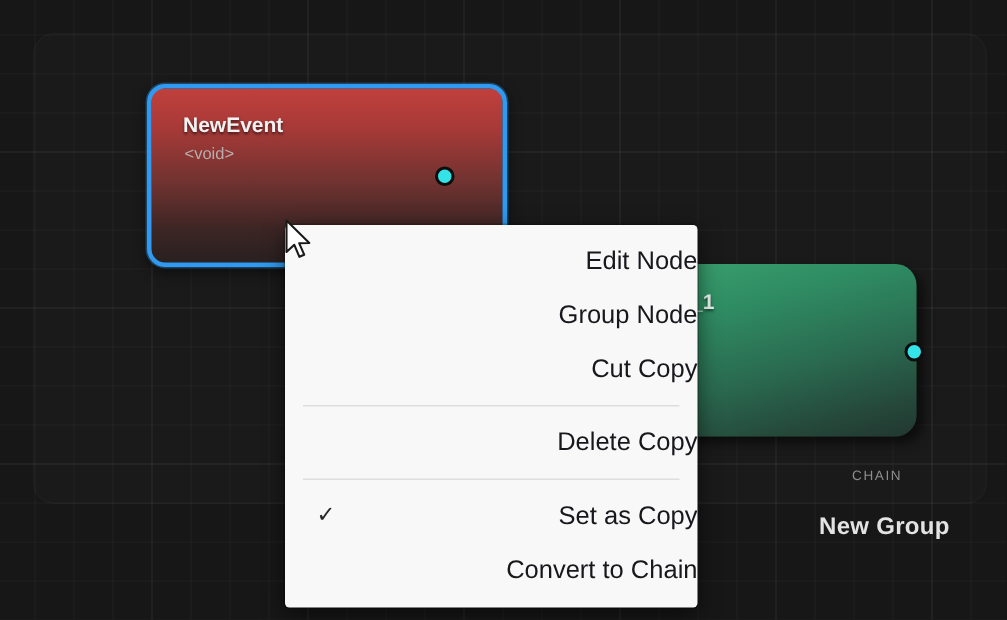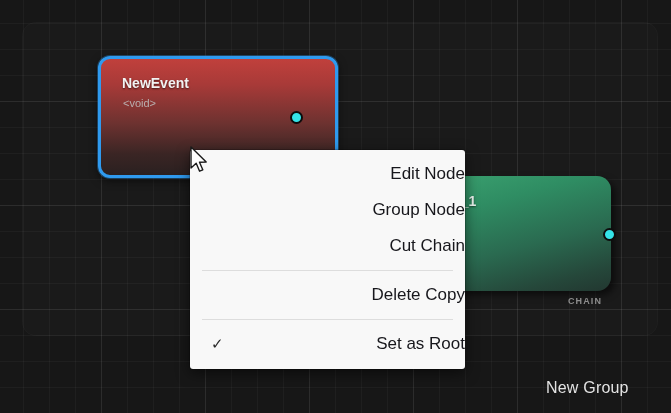--- a/index.html
+++ b/index.html
@@ -24,22 +24,22 @@
 
   
   #group{
     position:absolute;left:22px;top:22px;width:636px;height:314px;
     border-radius:14px;
     background:rgba(255,255,255,.016);
     box-shadow:inset 0 0 0 1px rgba(255,255,255,.025);
   }
   #group-label{
     position:absolute;left:546px;top:343px;
-    font-size:16px;font-weight:normal;color:#e3e3e3;
-    letter-spacing:.2px;white-space:nowrap;margin-top:36px;
+    font-size:16px;font-weight:bold;color:#e3e3e3;
+    letter-spacing:.2px;white-space:nowrap;
   }
 
   
   #edge-layer{position:absolute;left:0;top:0;width:671px;height:413px;pointer-events:none;}
 
   
   .node{position:absolute;border-radius:12px;overflow:visible;}
 
   #node-event{
     left:58px;top:56px;width:240px;height:122px;
@@ -64,22 +64,22 @@
     border-radius:12px 14px 14px 12px;
     background:linear-gradient(165deg,#3aa06f 0%,#2f8d63 25%,#2a6a50 58%,#25473a 85%,#223730 100%);
     box-shadow:4px 4px 7px rgba(0,0,0,.55);
   }
   #node-chain .title{
     position:absolute;left:18px;top:17px;
     font-size:14px;font-weight:bold;color:#eaf3ee;
     text-shadow:0 1px 2px rgba(0,0,0,.5);white-space:nowrap;
   }
   #chain-tag{
-    position:absolute;left:568px;top:296px;
-    font-size:9px;font-weight:bold;letter-spacing:1.1px;color:#8d8d8d;
+    position:absolute;left:568px;top:312px;
+    font-size:9px;font-weight:normal;letter-spacing:1.1px;color:#8d8d8d;
   }
 
   .port{
     position:absolute;width:13px;height:13px;border-radius:50%;
     background:#34e3e8;border:2px solid #0d0d0d;box-sizing:border-box;
   }
   #port-event-out{left:290px;top:111px;}
   #port-chain-out{left:603px;top:228px;}
 
   
@@ -124,22 +124,23 @@
   <div class="node" id="node-event">
     <div class="title">NewEvent</div>
     <div class="subtitle">&lt;void&gt;</div>
   </div>
   <div class="port" id="port-event-out"></div>
 </div>
 
 <div id="context-menu">
     <div class="menu-item"><span>Edit Node</span></div>
     <div class="menu-item"><span>Group Node</span></div>
-    <div class="menu-item"><span>Cut Chain</span></div>
+    <div class="menu-item"><span>Cut Copy</span></div>
     <div class="menu-sep"></div>
     <div class="menu-item"><span>Delete Copy</span></div>
     <div class="menu-sep"></div>
-    <div class="menu-item"><span class="menu-check">✓</span><span>Set as Root</span></div>
+    <div class="menu-item"><span class="menu-check">✓</span><span>Set as Copy</span></div>
+    <div class="menu-item"><span>Convert to Chain</span></div>
   </div>
 
 <svg id="cursor" viewBox="0 0 22 30" style="left: 189px; top: 146px;">
   <path d="M2 1 L2 22 L7.2 17.2 L10.6 25.2 L13.8 23.8 L10.5 16.2 L17.2 16 Z" fill="#ffffff" stroke="#1a1a1a" stroke-width="1.4" stroke-linejoin="round"></path>
 </svg>
 
 </body></html>

